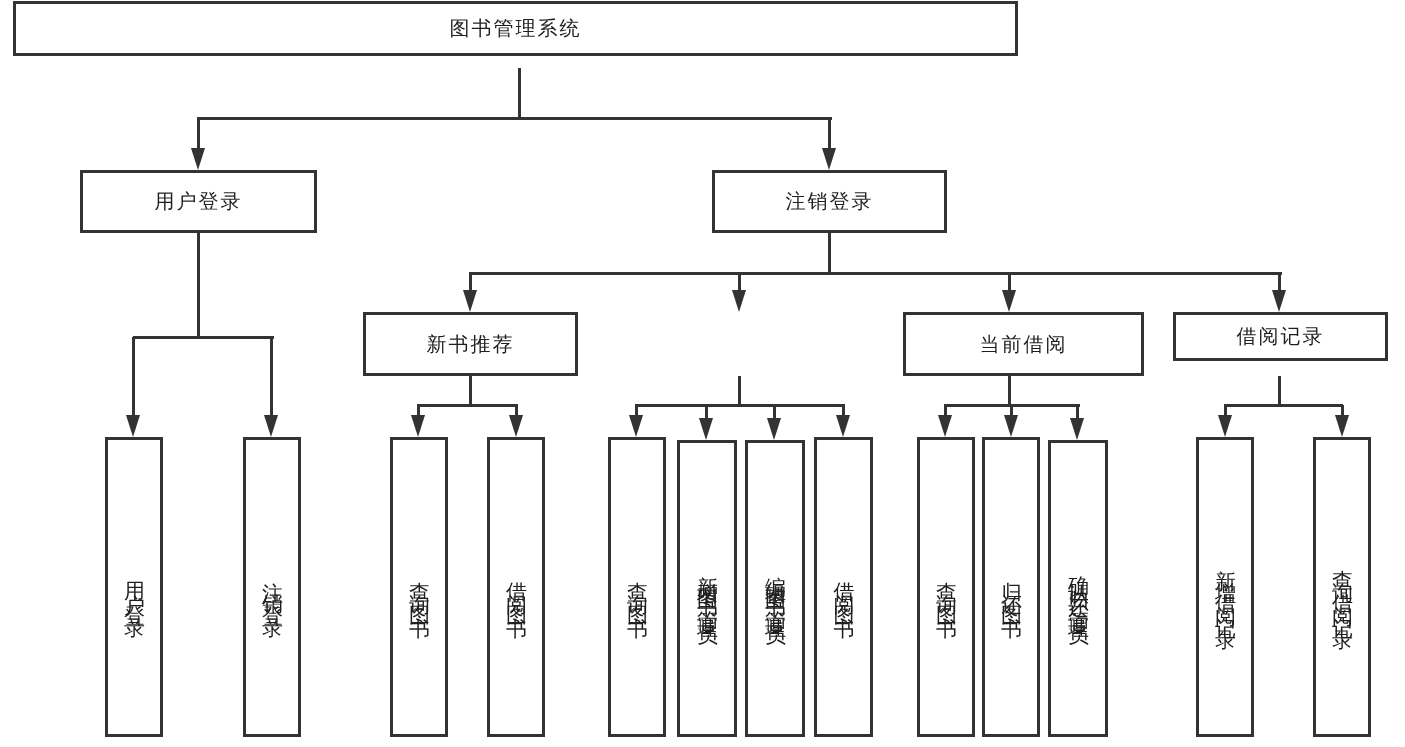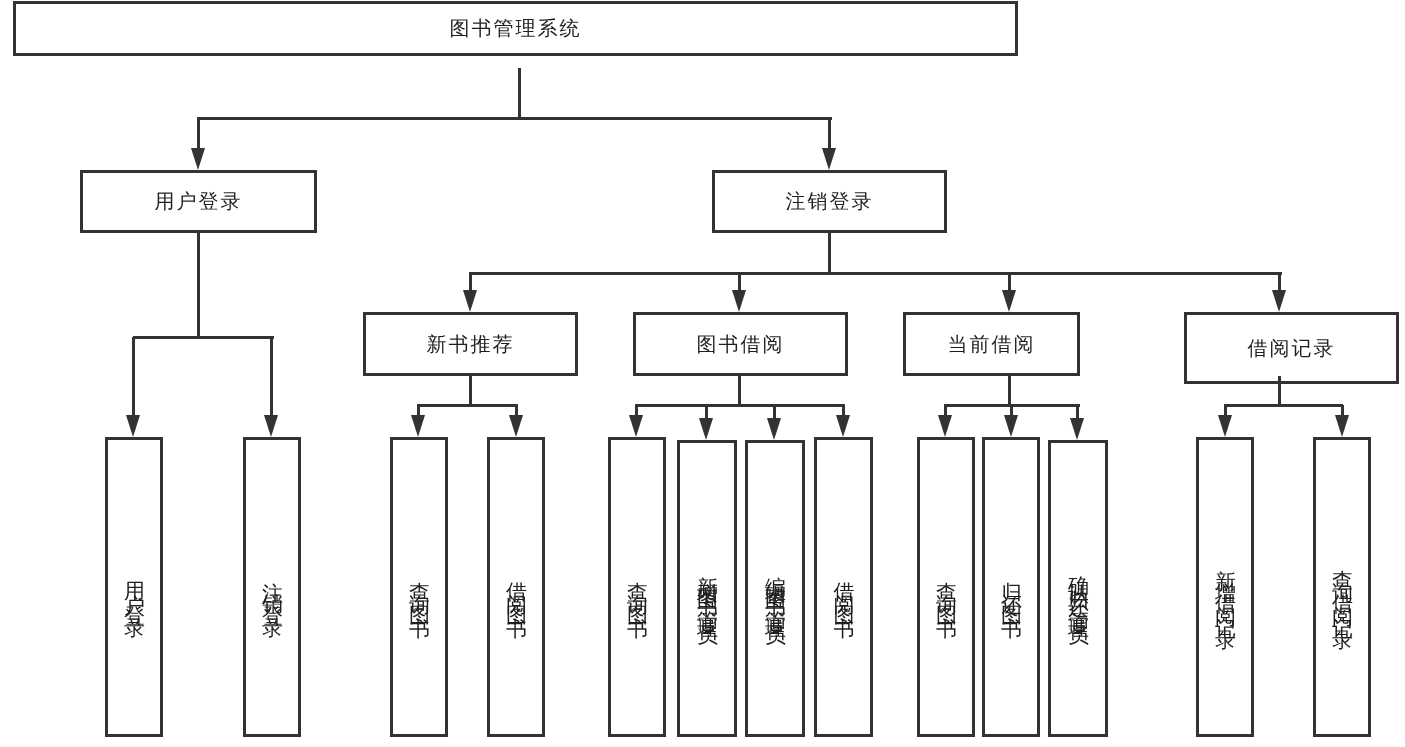--- a/index.html
+++ b/index.html
@@ -87,23 +87,22 @@
   <div class="vl" style="left:469px; top:273px; height:19px;"></div>
   <div class="arr" style="left:463px; top:290px;"></div>
   <div class="vl" style="left:738px; top:273px; height:19px;"></div>
   <div class="arr" style="left:732px; top:290px;"></div>
   <div class="vl" style="left:1008px; top:273px; height:19px;"></div>
   <div class="arr" style="left:1002px; top:290px;"></div>
   <div class="vl" style="left:1278px; top:273px; height:19px;"></div>
   <div class="arr" style="left:1272px; top:290px;"></div>
 
   <div class="box hbox" style="left:363px; top:312px; width:215px; height:64px;">新书推荐</div>
-  <div class="box hbox" style="left:633px; top:312px; width:215px; height:64px;">图书借阅</div>
-  <div class="box hbox" style="left:903px; top:312px; width:177px; height:64px;">当前借阅</div>
-  <div class="box hbox" style="left:1173px; top:312px; width:215px; height:72px;margin-left:11px;">借阅记录</div>
+  <div class="box hbox" style="left:903px; top:312px; width:241px; height:64px;">当前借阅</div>
+  <div class="box hbox" style="left:1173px; top:312px; width:215px; height:49px;">借阅记录</div>
 
   <div class="vl" style="left:469px; top:376px; height:30px;"></div>
   <div class="hl" style="left:417px; top:404px; width:101px;"></div>
   <div class="vl" style="left:417px; top:405px; height:12px;"></div>
   <div class="arr" style="left:411px; top:415px;"></div>
   <div class="vl" style="left:515px; top:405px; height:12px;"></div>
   <div class="arr" style="left:509px; top:415px;"></div>
 
   <div class="vl" style="left:738px; top:376px; height:30px;"></div>
   <div class="hl" style="left:635px; top:404px; width:210px;"></div>

